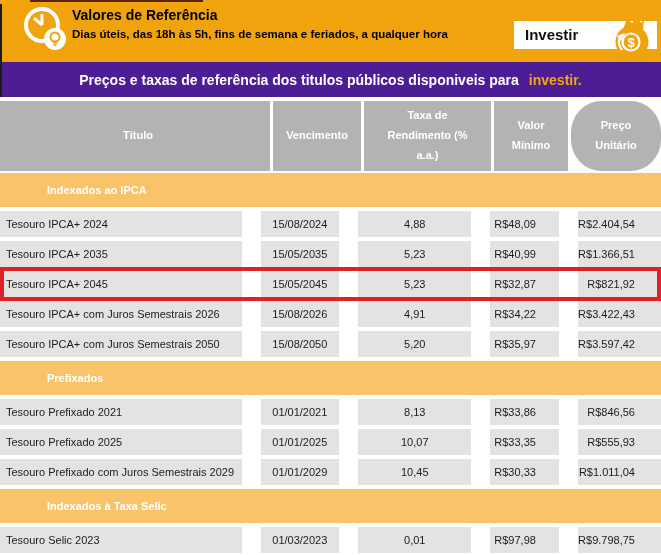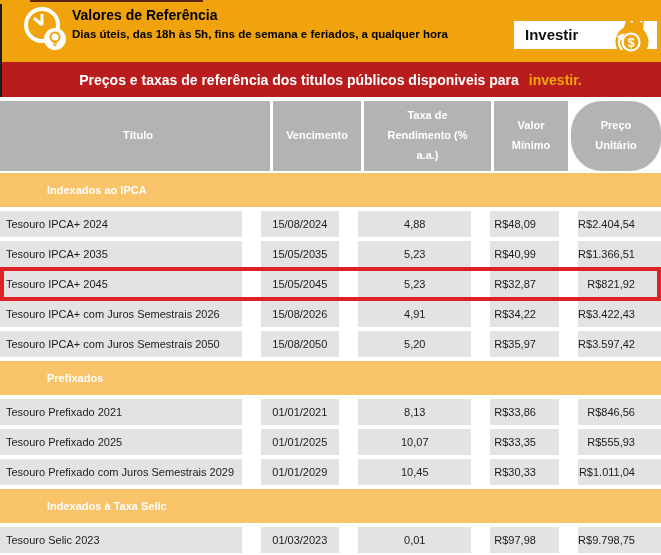--- a/index.html
+++ b/index.html
@@ -14,21 +14,21 @@
   .banner-text{position:absolute;left:72px;top:7px;width:418px;color:#000000;}
   .banner-title{font-size:14px;font-weight:bold;margin-bottom:3px;}
   .banner-subtitle{font-size:11.5px;font-weight:bold;line-height:1.55;}
   .invest-wrap{position:absolute;left:514px;top:21px;width:143px;height:28px;}
   .invest-button{position:absolute;left:0;top:0;width:143px;height:28px;background:#ffffff;
     color:#111;font-weight:bold;font-size:15px;line-height:28px;padding-left:11px;
     box-sizing:border-box;cursor:pointer;}
   .money-bag{position:absolute;left:94px;top:-9px;z-index:2;}
 
   
-  .graybar{position:absolute;left:0;top:62px;width:661px;height:35px;background:#b91c1c;
+  .graybar{position:absolute;left:0;top:62px;width:661px;height:35px;background:#4c1d95;
     color:#fff;font-weight:bold;font-size:14px;display:flex;align-items:center;justify-content:center;}
   .graybar .hl{color:#F2A70D;margin-left:10px;cursor:pointer;}
 
   
   .table{position:absolute;left:0;top:101px;width:661px;}
   .thead{display:flex;column-gap:3px;height:70px;margin-bottom:2px;}
   .thead .cell{background:#B3B3B3;color:#fff;font-weight:bold;font-size:11px;line-height:1.8;
     display:flex;align-items:center;justify-content:center;text-align:center;box-sizing:border-box;}
   .section{height:34px;background:#F9C369;color:#fff;font-weight:bold;font-size:11px;
     display:flex;align-items:center;padding-left:47px;box-sizing:border-box;margin-bottom:4px;}

